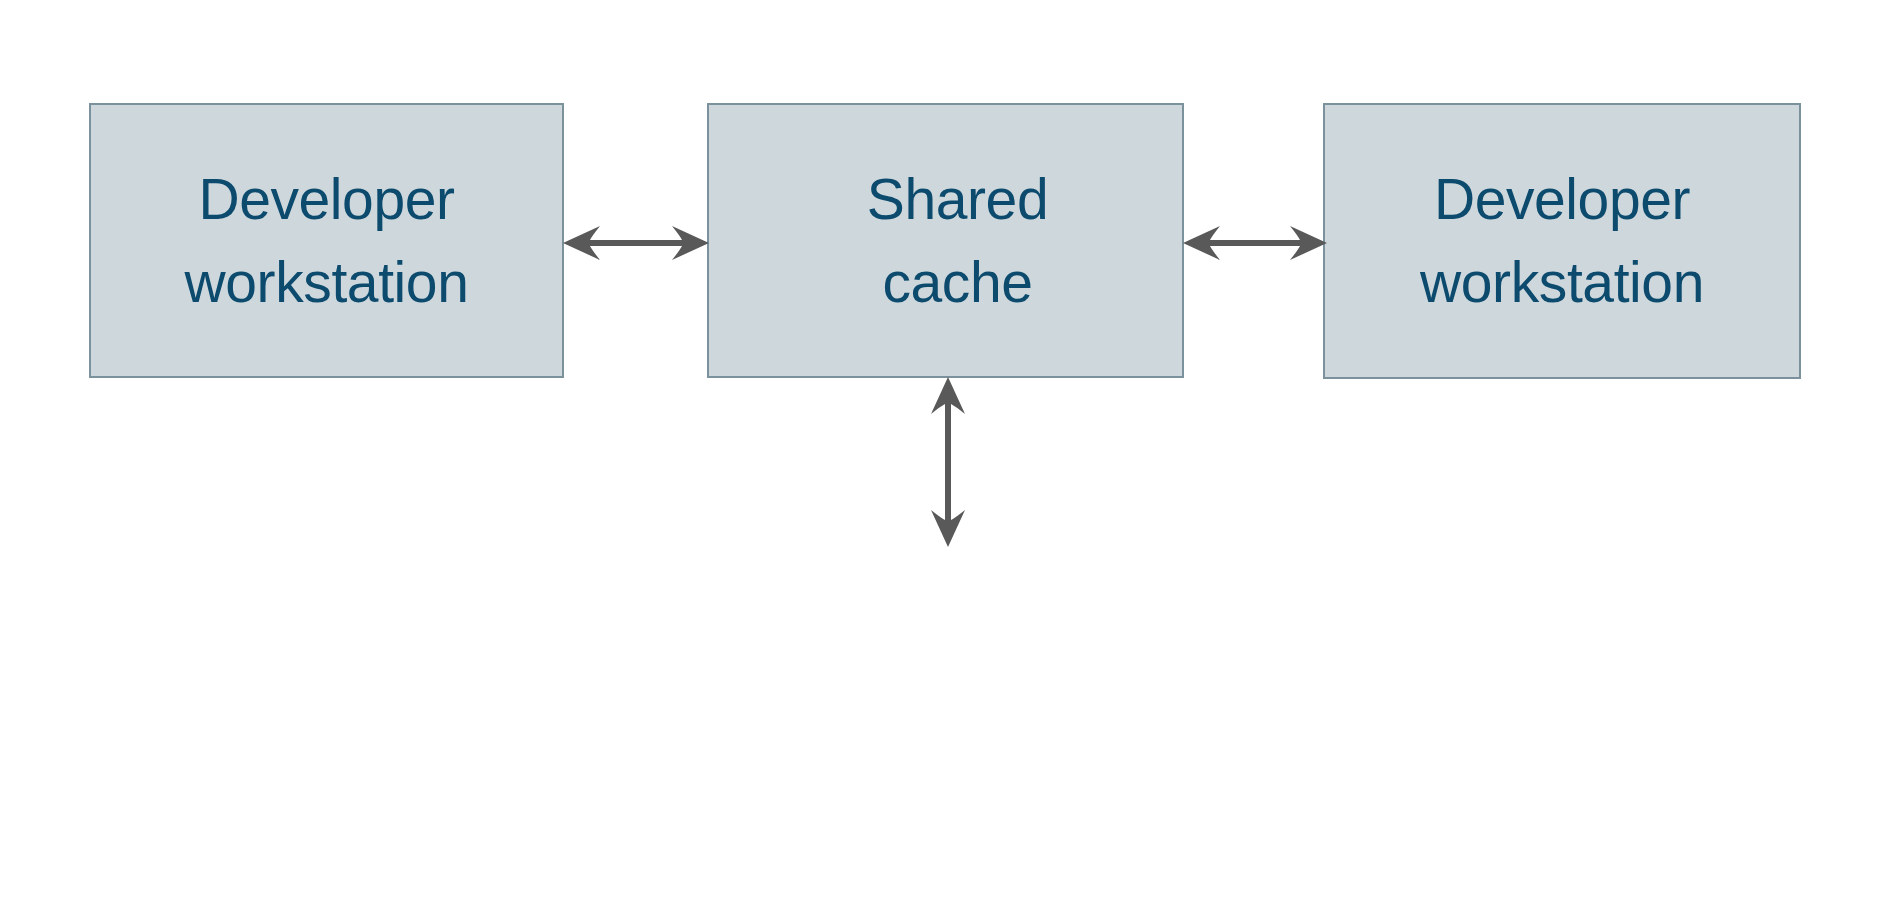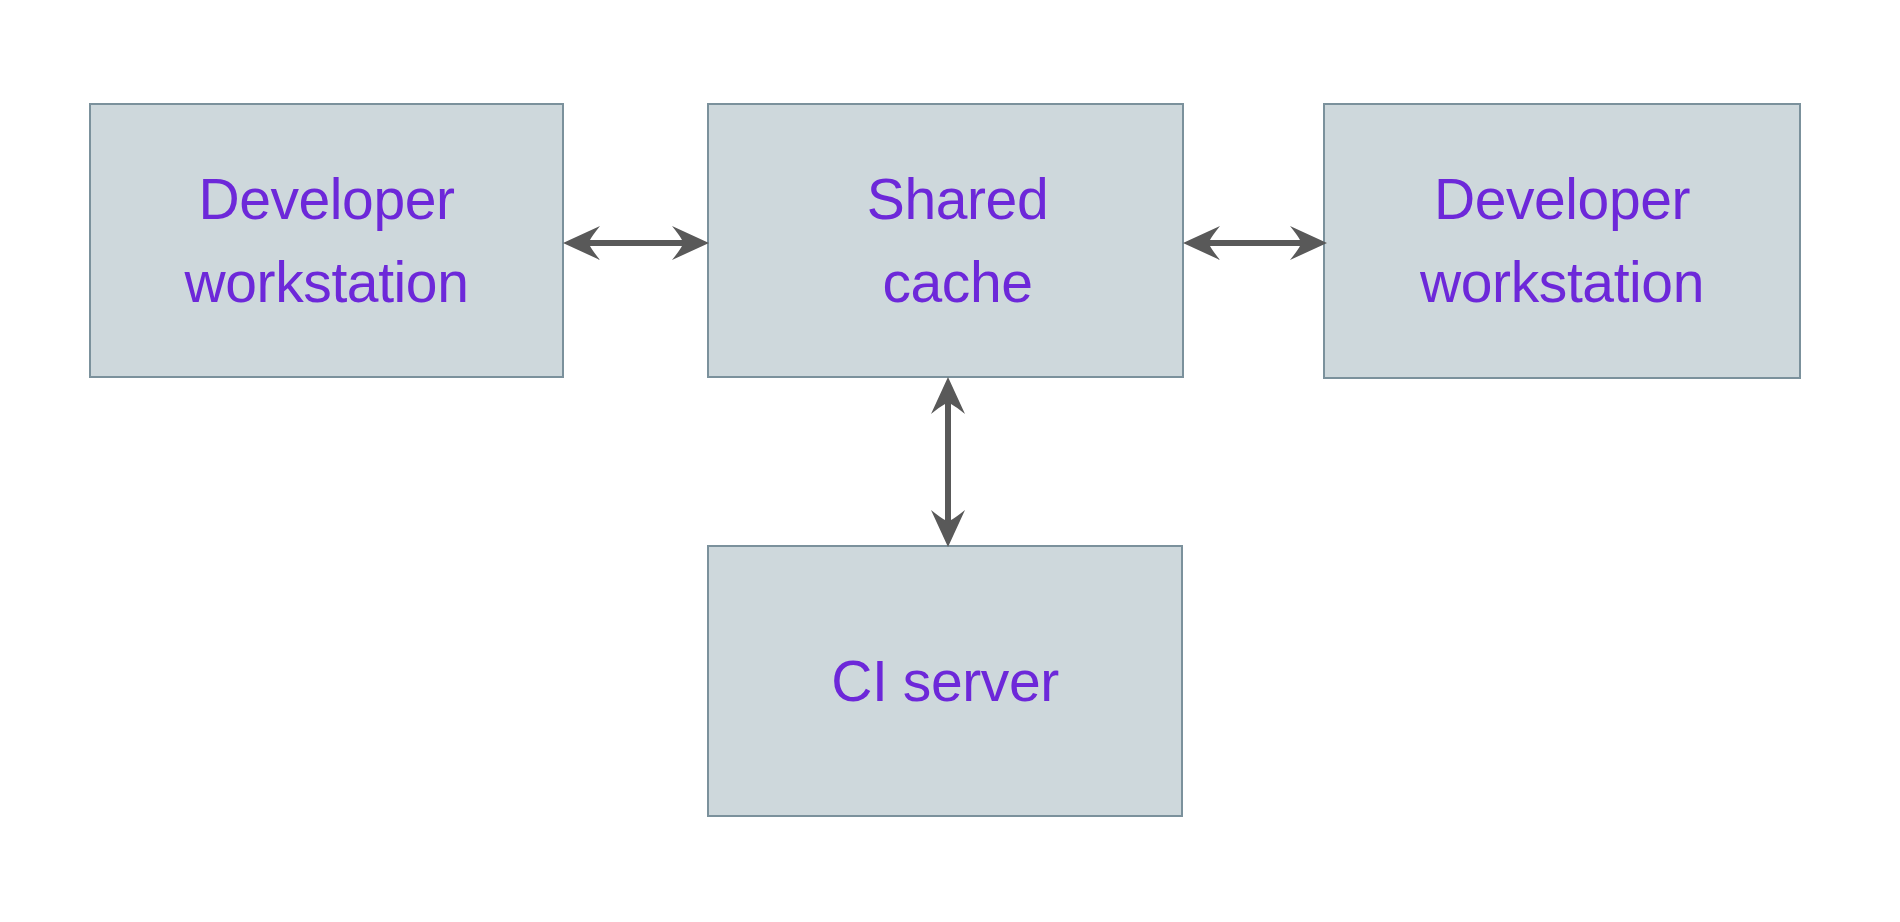--- a/index.html
+++ b/index.html
@@ -23,21 +23,21 @@
     position: absolute;
     box-sizing: border-box;
     background: #ced8dc;
     border: 2px solid #7b919c;
     display: flex;
     align-items: center;
     justify-content: center;
     text-align: center;
   }
   .node-label {
-    color: #6d28d9;
+    color: #0c4a6e;
     font-family: "Liberation Sans", sans-serif;
     font-size: 57px;
     line-height: 1.45;
     font-weight: 400;
     letter-spacing: -0.4px;
     white-space: pre-line;
     padding: 0 6px;
   }
   .node-label.single {
     line-height: 1.1;
@@ -68,23 +68,20 @@
   <div class="node" id="node-shared">
     <span class="node-label">Shared
 cache</span>
   </div>
 
   <div class="node" id="node-dev-right">
     <span class="node-label">Developer
 workstation</span>
   </div>
 
-  <div class="node" id="node-ci">
-    <span class="node-label single">CI server</span>
-  </div>
 
   <svg class="edge" id="edge-left-shared" viewBox="0 0 152 62">
     <g fill="#595959" stroke="none">
       <path d="M 3 31 L 40 14 Q 32 24 30 28 L 122 28 Q 120 24 112 14 L 149 31 L 112 48 Q 120 38 122 34 L 30 34 Q 32 38 40 48 Z"></path>
     </g>
   </svg>
 
   <svg class="edge" id="edge-shared-right" viewBox="0 0 150 62">
     <g fill="#595959" stroke="none">
       <path d="M 3 31 L 40 14 Q 32 24 30 28 L 120 28 Q 118 24 110 14 L 147 31 L 110 48 Q 118 38 120 34 L 30 34 Q 32 38 40 48 Z"></path>

